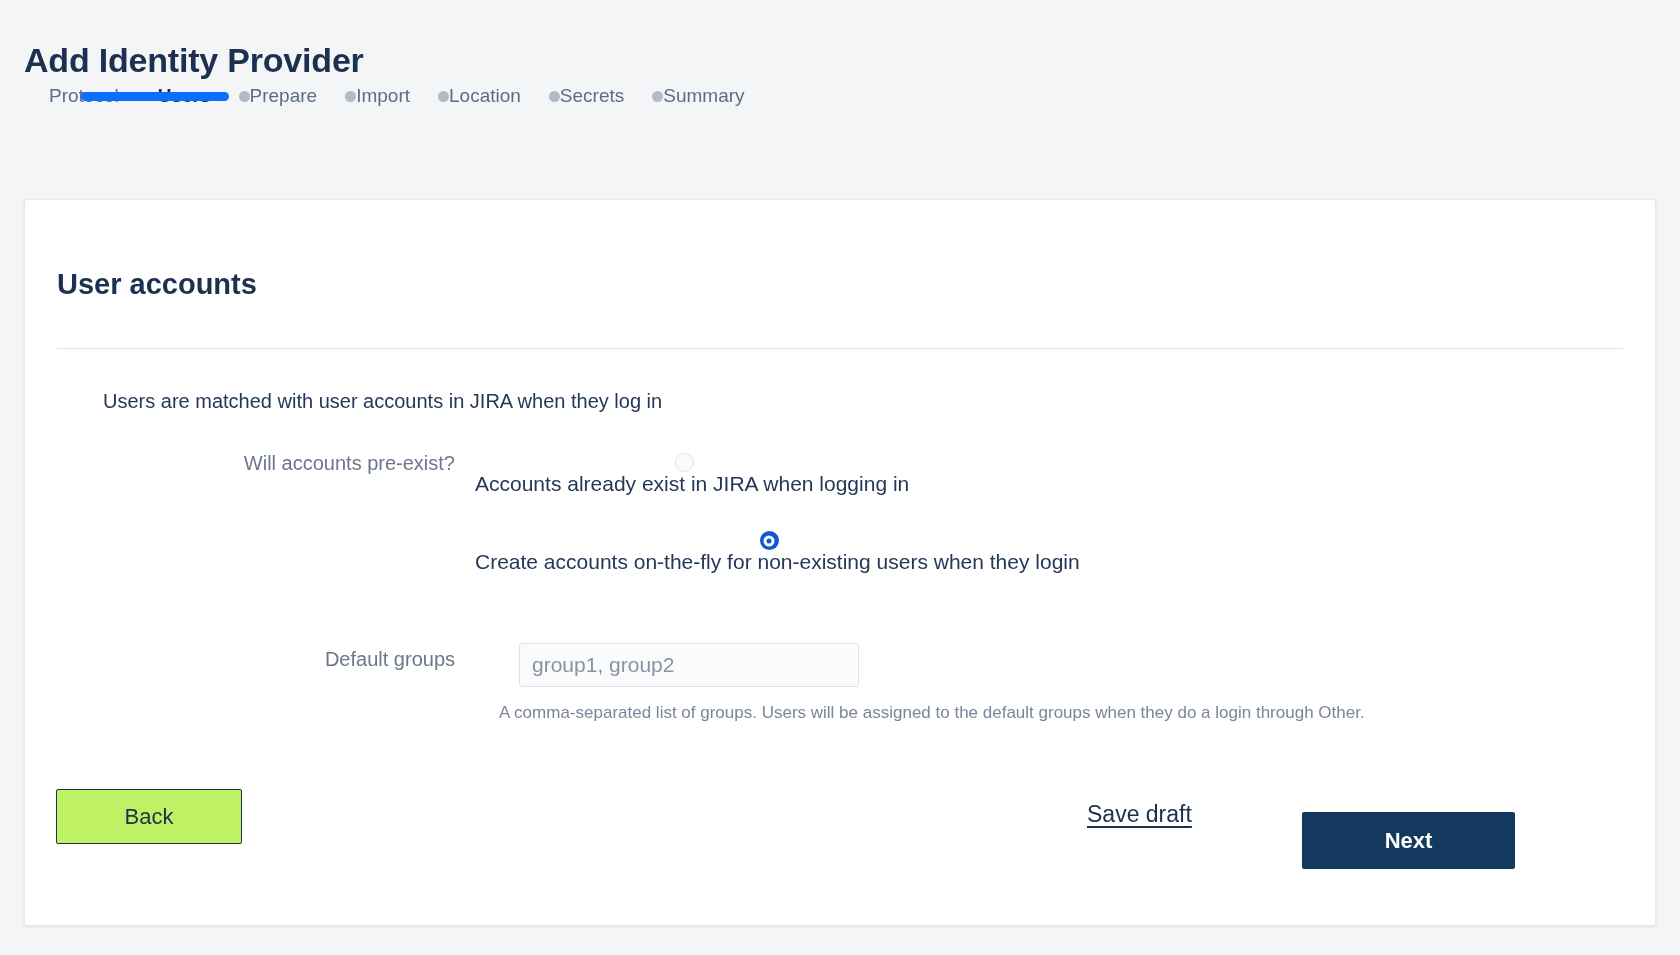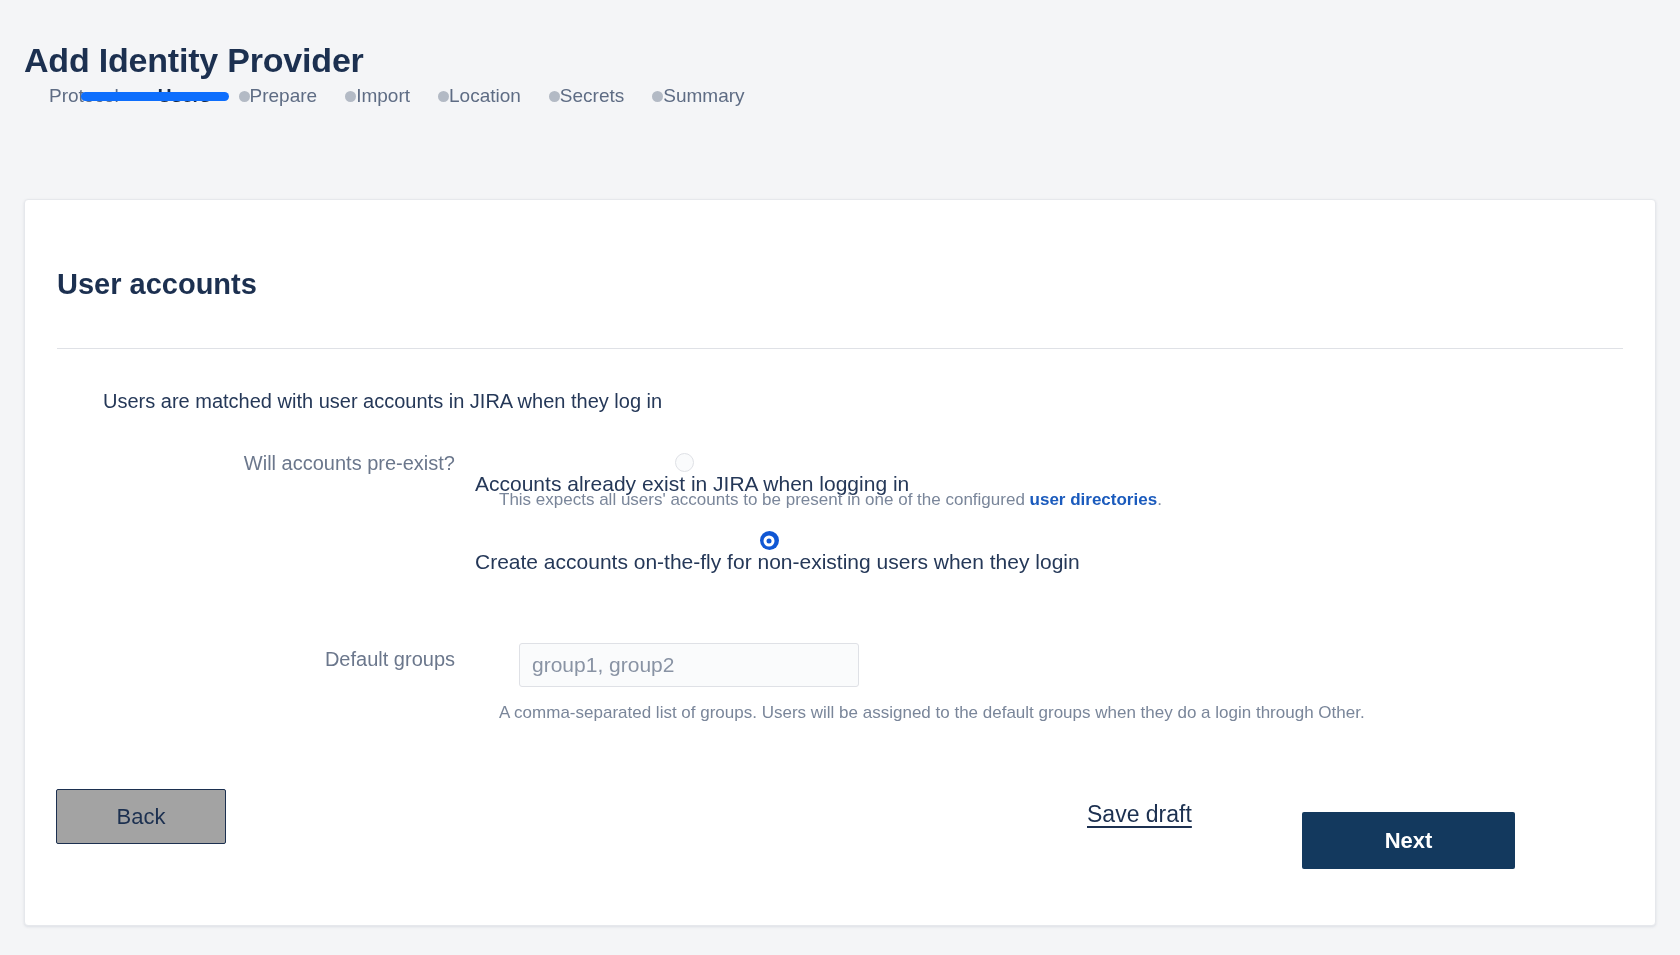--- a/index.html
+++ b/index.html
@@ -191,22 +191,22 @@
     color: #7a869a;
     padding: 0 12px;
     outline: none;
   }
   .text-input::placeholder { color: #8993a4; opacity: 1; }
 
   
   .btn-back {
     position: absolute;
     left: 31px; top: 589px;
-    width: 170px; height: 55px;
-    background: #a3a3a3;
+    width: 186px; height: 55px;
+    background: #bef264;
     border: 1.5px solid #1c3050;
     border-radius: 2px;
     font-family: "Liberation Sans", sans-serif;
     font-size: 22px;
     color: #1c3050;
     cursor: pointer;
   }
   .btn-next {
     position: absolute;
     left: 1277px; top: 588px;
@@ -293,21 +293,20 @@
     <div class="divider"></div>
 
     <div class="intro">Users are matched with user accounts in JIRA when they log in</div>
 
     <div class="field-label" id="lbl-preexist">Will accounts pre-exist?</div>
 
     <div class="radio-row" id="radio-row-1">
       <span class="radio off"></span>
       <span class="radio-label">Accounts already exist in JIRA when logging in</span>
     </div>
-    <div class="helper" id="help-1"><span>This expects all users' accounts to be present in one of the configured </span><a class="link" href="#">user directories</a><span>.</span></div>
 
     <div class="radio-row" id="radio-row-2">
       <span class="radio on"></span>
       <span class="radio-label">Create accounts on-the-fly for non-existing users when they login</span>
     </div>
 
     <div class="field-label" id="lbl-groups">Default groups</div>
     <input class="text-input" type="text" placeholder="group1, group2" style="">
     <div class="helper" id="help-3">A comma-separated list of groups. Users will be assigned to the default groups when they do a login through Other.</div>
 

